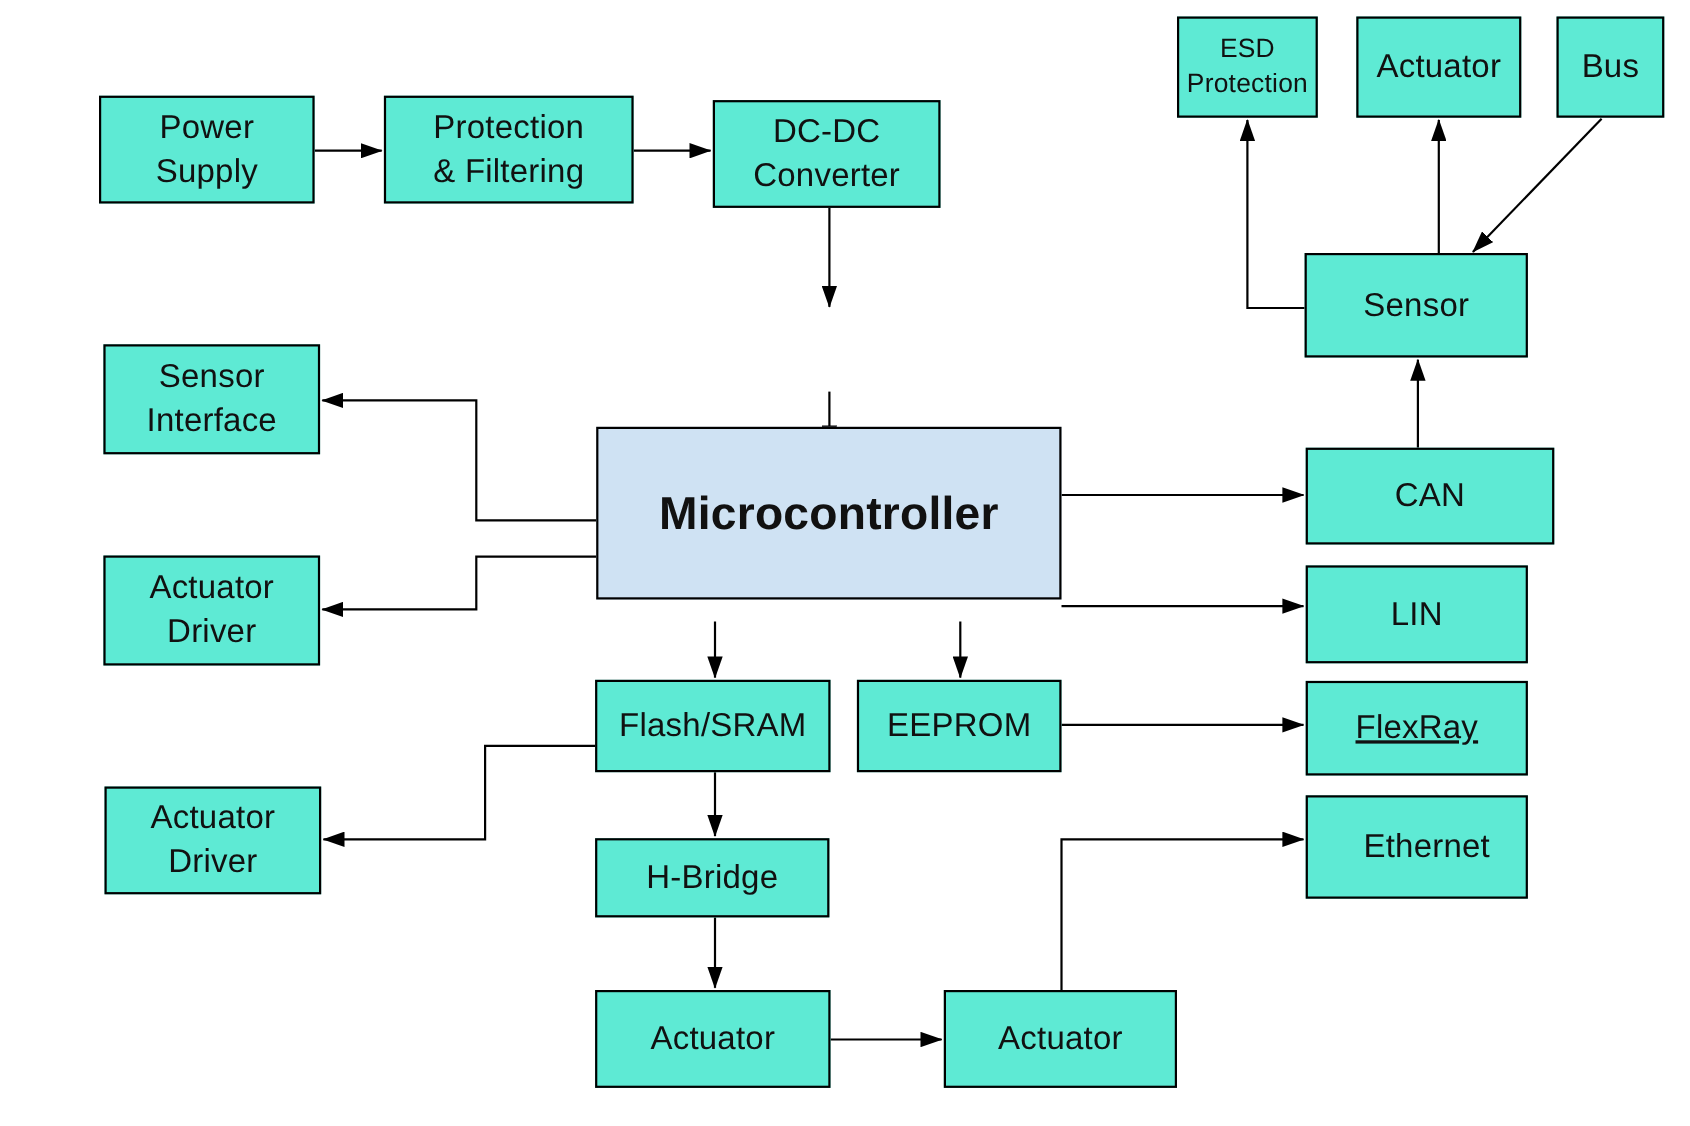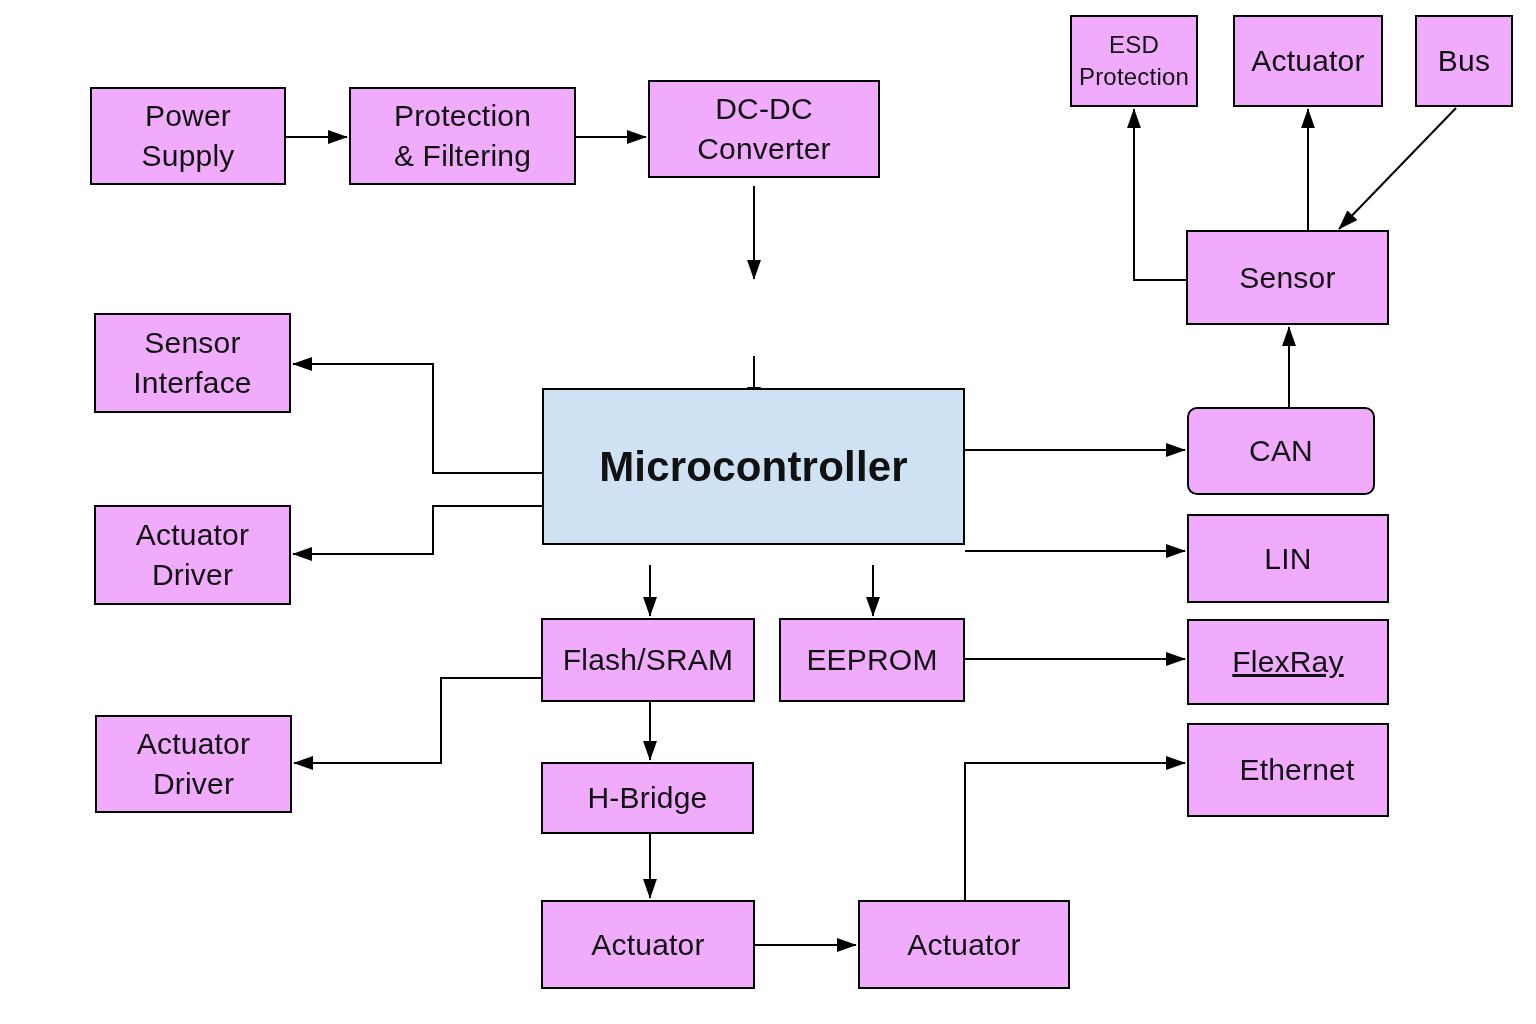--- a/index.html
+++ b/index.html
@@ -22,52 +22,52 @@
     height: 1024px;
   }
   #edge-layer polyline {
     fill: none;
     stroke: #000000;
     stroke-width: 2;
   }
   .node {
     position: absolute;
     box-sizing: border-box;
-    background: #f0abfc;
+    background: #5eead4;
     border: 2px solid #000000;
     color: #111111;
     display: flex;
     align-items: center;
     justify-content: center;
     text-align: center;
     font-size: 30px;
     line-height: 1.32;
     white-space: pre-line;
     letter-spacing: 0.2px;
   }
   
   #n-power_supply          { left:  90px; top:  87px; width: 196px; height:  98px; }
   #n-protection_filtering  { left: 349px; top:  87px; width: 227px; height:  98px; }
-  #n-dcdc_converter        { left: 648px; top:  80px; width: 232px; height:  98px; }
+  #n-dcdc_converter        { left: 648px; top:  91px; width: 207px; height:  98px; }
   #n-watchdog              { left: 648px; top: 281px; width: 207px; height:  75px; }
   #n-microcontroller       { left: 542px; top: 388px; width: 423px; height: 157px;
                              background: #cfe2f3; font-weight: 700; font-size: 42px; }
   #n-sensor_interface      { left:  94px; top: 313px; width: 197px; height: 100px; }
   #n-actuator_driver_1     { left:  94px; top: 505px; width: 197px; height: 100px; }
   #n-actuator_driver_2     { left:  95px; top: 715px; width: 197px; height:  98px; }
   #n-flash_sram            { left: 541px; top: 618px; width: 214px; height:  84px; }
   #n-eeprom                { left: 779px; top: 618px; width: 186px; height:  84px; }
   #n-h_bridge              { left: 541px; top: 762px; width: 213px; height:  72px; }
   #n-actuator_bottom_left  { left: 541px; top: 900px; width: 214px; height:  89px; }
   #n-actuator_bottom_right { left: 858px; top: 900px; width: 212px; height:  89px; }
   #n-esd_protection        { left:1070px; top:  15px; width: 128px; height:  92px; font-size: 24px; }
   #n-actuator_top          { left:1233px; top:  15px; width: 150px; height:  92px; }
   #n-bus                   { left:1415px; top:  15px; width:  98px; height:  92px; }
   #n-sensor                { left:1186px; top: 230px; width: 203px; height:  95px; }
-  #n-can                   { left:1187px; top: 407px; width: 188px; height:  88px; border-radius: 10px; }
+  #n-can                   { left:1187px; top: 407px; width: 226px; height:  88px; }
   #n-lin                   { left:1187px; top: 514px; width: 202px; height:  89px; }
   #n-flexray               { left:1187px; top: 619px; width: 202px; height:  86px; text-decoration: underline; }
   #n-ethernet              { left:1187px; top: 723px; width: 202px; height:  94px; padding-left: 18px; }
 </style>
 </head>
 <body>
 
 <div id="canvas">
 
   <svg id="edge-layer" width="1536" height="1024" viewBox="0 0 1536 1024" xmlns="http://www.w3.org/2000/svg">

